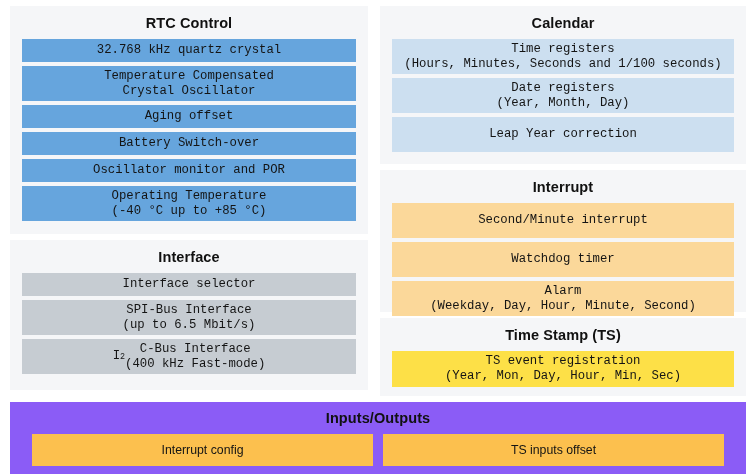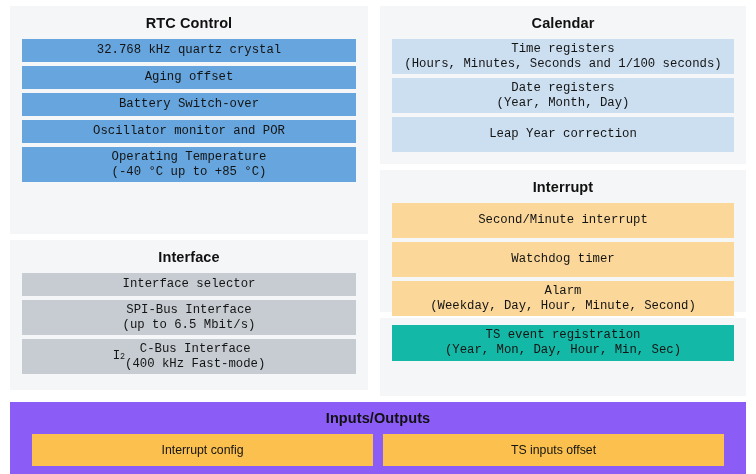--- a/index.html
+++ b/index.html
@@ -74,21 +74,21 @@
     color: #141414;
     padding: 3px 6px;
     white-space: pre-line;
   }
 
   
   .blue      { background: #66a5dd; }
   .lightblue { background: #ccdff0; }
   .gray      { background: #c6ccd2; }
   .orange    { background: #fbd89a; }
-  .paleGray  { background: #14b8a6; }
+  .paleGray  { background: #fde047; }
 
   
   .h1 { height: 23px; }
   .h2 { height: 35px; }
   .h-ts { height: 36px; }
 
   
   .panel-rtc   { height: 228px; }
   .panel-iface { height: 150px; }
   .panel-cal   { height: 158px; }
@@ -131,20 +131,22 @@
 <div class="diagram">
 
   <div class="columns">
 
     <div class="col col-left">
 
       <div class="panel panel-rtc">
         <div class="panel-title">RTC Control</div>
         <div class="blocks">
           <div class="block blue h1">32.768 kHz quartz crystal</div>
+          <div class="block blue h2">Temperature Compensated
+Crystal Oscillator</div>
           <div class="block blue h1">Aging offset</div>
           <div class="block blue h1">Battery Switch-over</div>
           <div class="block blue h1">Oscillator monitor and POR</div>
           <div class="block blue h2">Operating Temperature
 (-40 °C up to +85 °C)</div>
         </div>
       </div>
 
       <div class="panel panel-iface">
         <div class="panel-title">Interface</div>
@@ -175,20 +177,21 @@
         <div class="panel-title">Interrupt</div>
         <div class="blocks">
           <div class="block orange h2">Second/Minute interrupt</div>
           <div class="block orange h2">Watchdog timer</div>
           <div class="block orange h2">Alarm
 (Weekday, Day, Hour, Minute, Second)</div>
         </div>
       </div>
 
       <div class="panel panel-ts">
+        <div class="panel-title">Time Stamp (TS)</div>
         <div class="blocks">
           <div class="block paleGray h-ts">TS event registration
 (Year, Mon, Day, Hour, Min, Sec)</div>
         </div>
       </div>
 
     </div>
   </div>
 
   <div class="panel-io">

